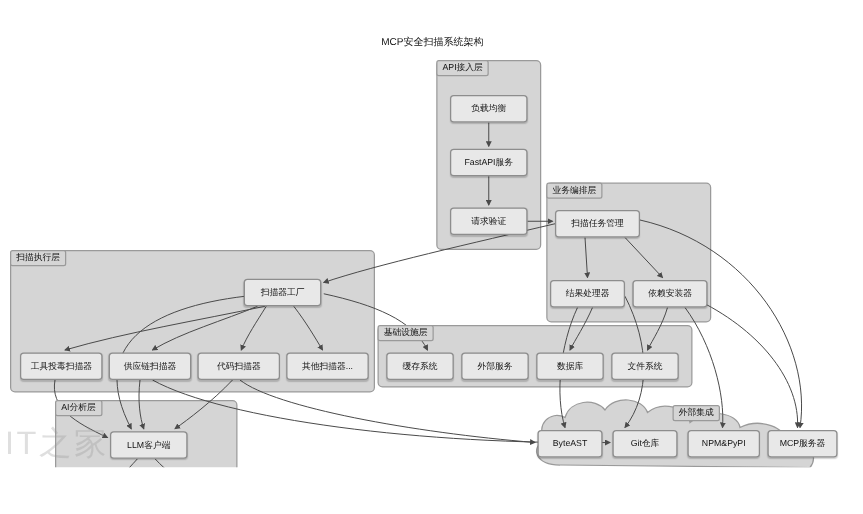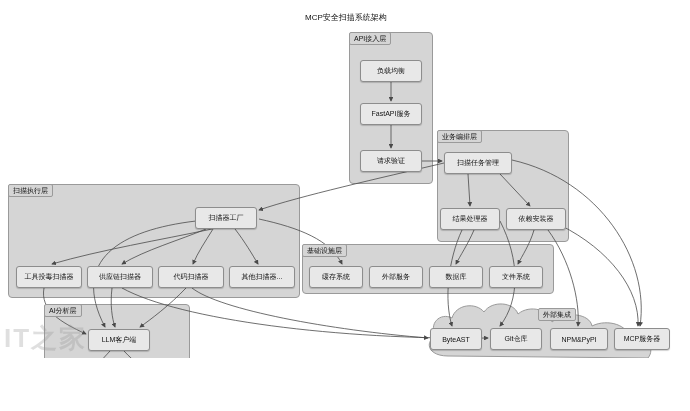--- a/index.html
+++ b/index.html
@@ -7,20 +7,21 @@
     padding: 0;
     background: #ffffff;
   }
   #canvas {
     position: relative;
     width: 690px;
     height: 358px;
     background: #ffffff;
     font-family: "Liberation Sans", sans-serif;
     overflow: hidden;
+    margin-top: 16px;
   }
   .title {
     position: absolute;
     font-size: 8px;
     color: #111111;
     white-space: nowrap;
   }
   .group {
     position: absolute;
     background: #d5d5d5;
@@ -64,21 +65,21 @@
     top: 0;
     width: 690px;
     height: 411px;
     pointer-events: none;
   }
   .wm {
     position: absolute;
     left: 4px;
     bottom: 2px;
     font-size: 26px;
-    font-weight: bold;
+    font-weight: normal;
     color: rgba(150,150,150,0.30);
     letter-spacing: 2px;
     font-family: "Liberation Sans", sans-serif;
     user-select: none;
   }
 </style>
 </head>
 <body>
 
 <div id="canvas">

